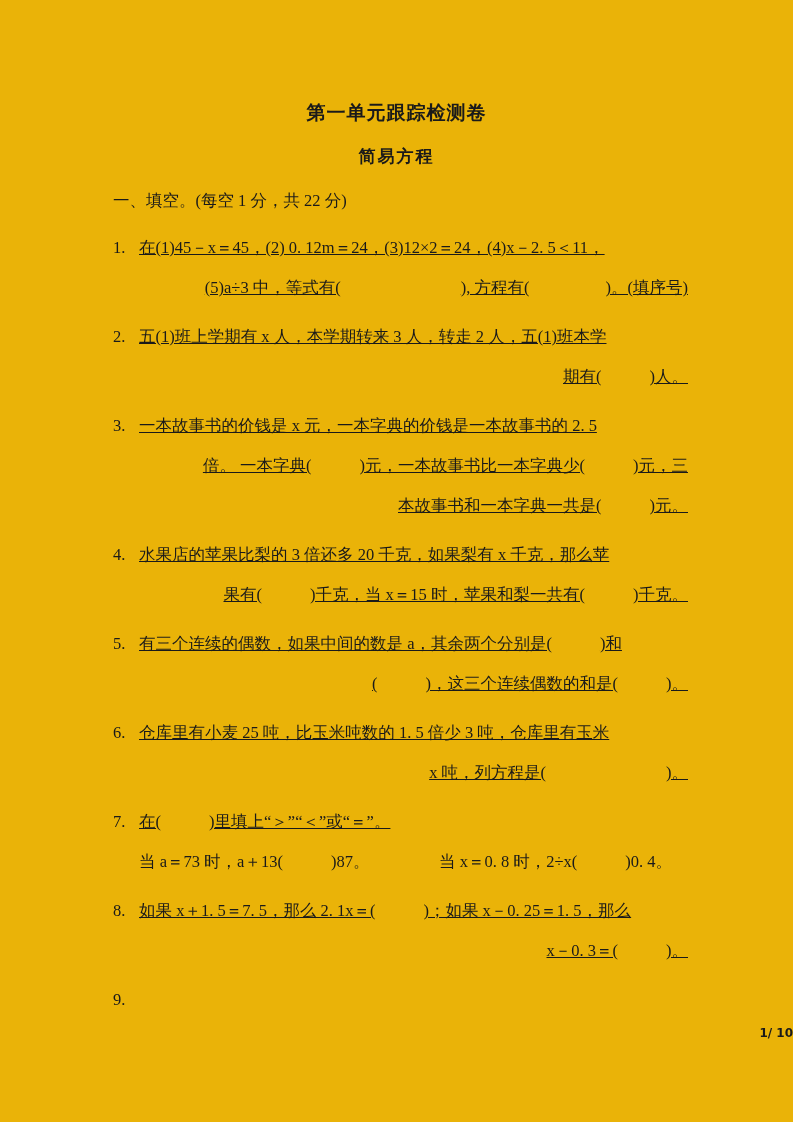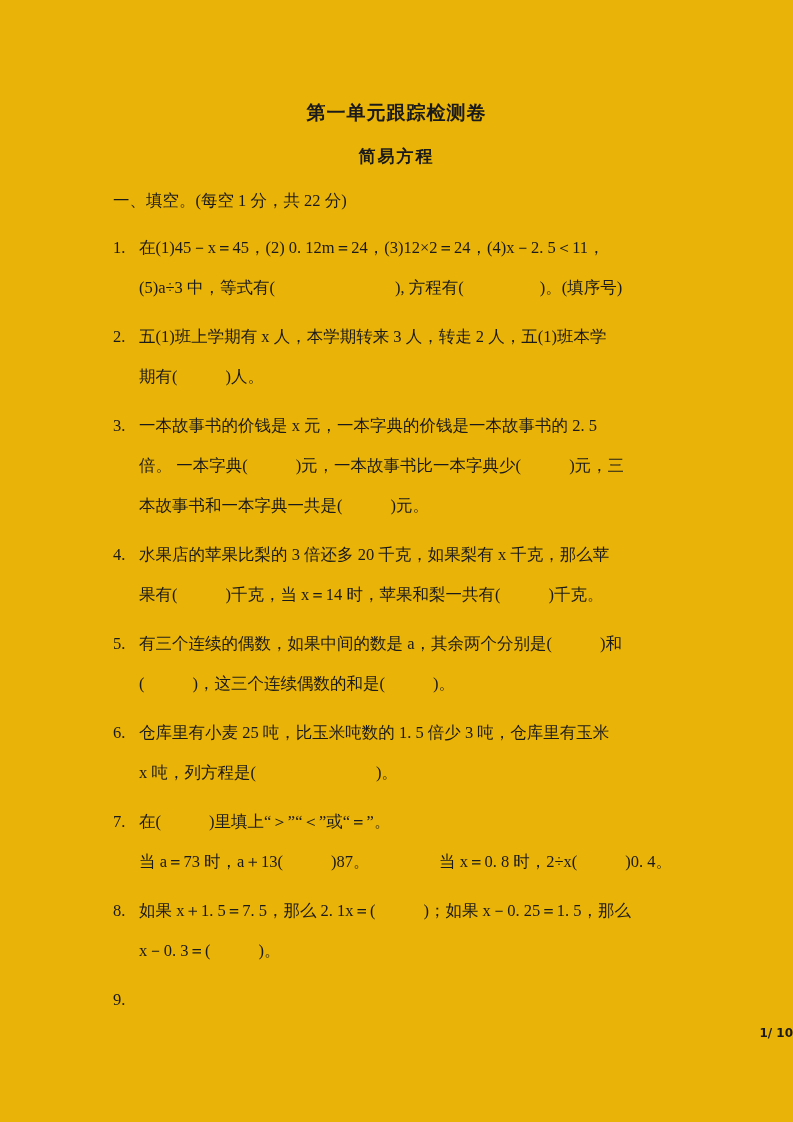--- a/index.html
+++ b/index.html
@@ -56,37 +56,39 @@
     font-size: 16.5px;
     white-space: nowrap;
   }
 
   
   .qlist {
     position: absolute;
     left: 113px;
     top: 228px;
     width: 575px;
+    text-decoration: underline;
   }
   .q {
     position: relative;
     margin-bottom: 9px;
   }
   .q-line {
     font-size: 16.5px;
     line-height: 40px;
     height: 40px;
     white-space: nowrap;
     letter-spacing: 0px;
   }
   .q-line.first {
     padding-left: 0;
   }
   .q-line.cont {
     padding-left: 26px;
+    text-align: right;
   }
   .qnum {
     display: inline-block;
     width: 26px;
     font-size: 16.5px;
   }
   .blank-m  { display: inline-block; width: 48px; }
   .blank-l  { display: inline-block; width: 76px; }
   .blank-xl { display: inline-block; width: 120px; }
 
@@ -135,21 +137,21 @@
         <div class="q-line first"><span class="qnum">2.</span><span>五(1)班上学期有 x 人，本学期转来 3 人，转走 2 人，五(1)班本学</span></div>
         <div class="q-line cont"><span>期有(</span><span class="blank-m"></span><span>)人。</span></div>
       </div>
       <div class="q">
         <div class="q-line first"><span class="qnum">3.</span><span>一本故事书的价钱是 x 元，一本字典的价钱是一本故事书的 2. 5</span></div>
         <div class="q-line cont"><span>倍。 一本字典(</span><span class="blank-m"></span><span>)元，一本故事书比一本字典少(</span><span class="blank-m"></span><span>)元，三</span></div>
         <div class="q-line cont"><span>本故事书和一本字典一共是(</span><span class="blank-m"></span><span>)元。</span></div>
       </div>
       <div class="q">
         <div class="q-line first"><span class="qnum">4.</span><span>水果店的苹果比梨的 3 倍还多 20 千克，如果梨有 x 千克，那么苹</span></div>
-        <div class="q-line cont"><span>果有(</span><span class="blank-m"></span><span>)千克，当 x＝14 时，苹果和梨一共有(</span><span class="blank-m"></span><span>)千克。</span></div>
+        <div class="q-line cont"><span>果有(</span><span class="blank-m"></span><span>)千克，当 x＝15 时，苹果和梨一共有(</span><span class="blank-m"></span><span>)千克。</span></div>
       </div>
       <div class="q">
         <div class="q-line first"><span class="qnum">5.</span><span>有三个连续的偶数，如果中间的数是 a，其余两个分别是(</span><span class="blank-m"></span><span>)和</span></div>
         <div class="q-line cont"><span>(</span><span class="blank-m"></span><span>)，这三个连续偶数的和是(</span><span class="blank-m"></span><span>)。</span></div>
       </div>
       <div class="q">
         <div class="q-line first"><span class="qnum">6.</span><span>仓库里有小麦 25 吨，比玉米吨数的 1. 5 倍少 3 吨，仓库里有玉米</span></div>
         <div class="q-line cont"><span>x 吨，列方程是(</span><span class="blank-xl"></span><span>)。</span></div>
       </div>
       <div class="q">

